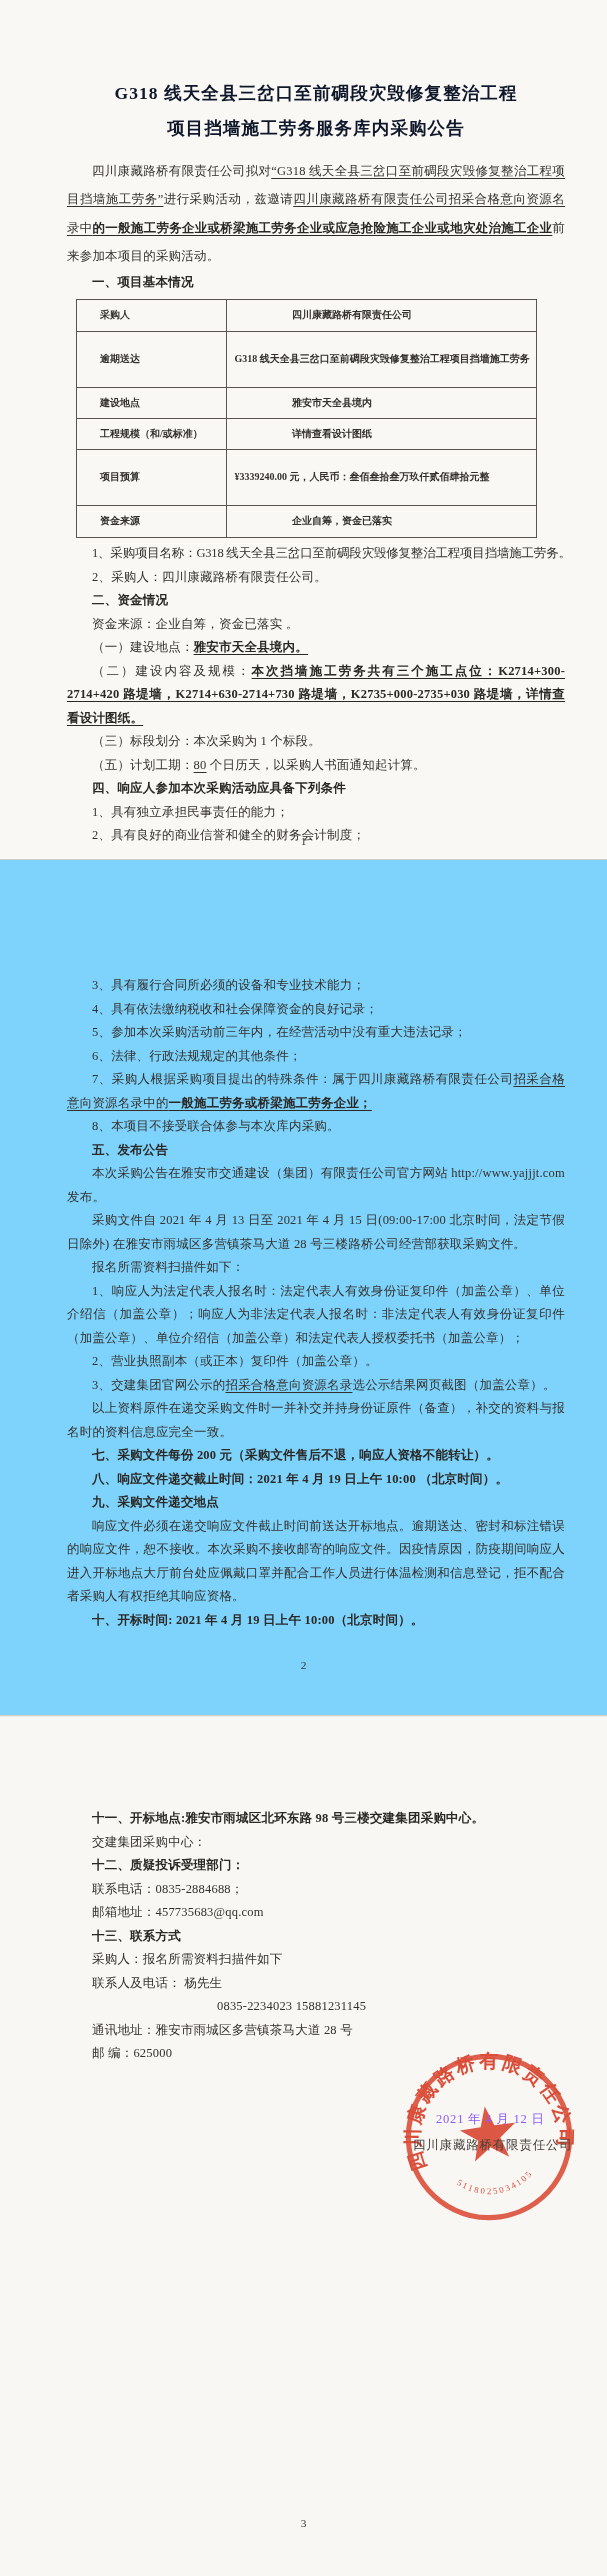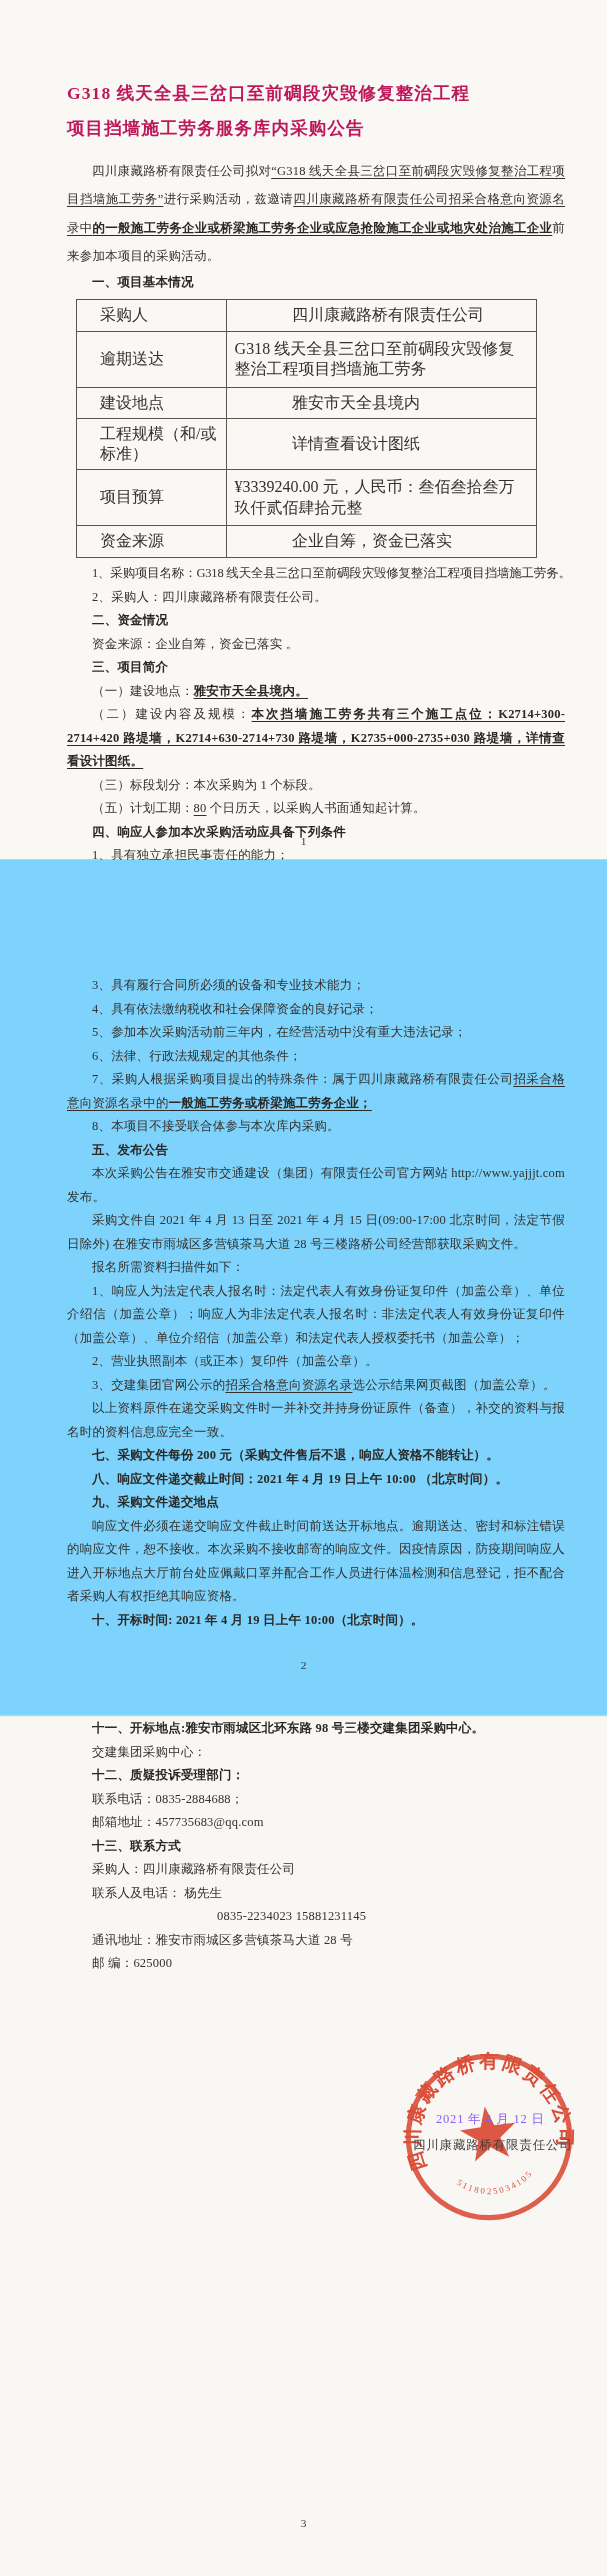--- a/index.html
+++ b/index.html
@@ -9,43 +9,43 @@
     font-family:"Liberation Serif","DejaVu Serif",serif;
     color:#33302c;
   }
   .page{
     position:absolute;left:0;width:607px;box-sizing:border-box;
     background:#f8f7f4;
     padding-left:67px;padding-right:42px;
   }
   .page-1{top:0;height:860px;padding-top:76px;background:#f9f8f5;border-bottom:0.8px solid #d2cec7;}
   .page-2{top:860px;height:856px;padding-top:114px;background:#7dd3fc;border-bottom:0.8px solid #d5d1ca;}
-  .page-3{top:1717px;height:859px;background:#f8f7f4;}
+  .page-3{top:1717px;height:859px;padding-top:90px;background:#f8f7f4;}
   .doc-title{
-    font-weight:bold;font-size:17.5px;line-height:35px;
-    letter-spacing:1.1px;color:#be185d;margin:0 0 10.6px 0;
+    text-align:center;font-weight:bold;font-size:17.5px;line-height:35px;
+    letter-spacing:1.1px;color:#0f172a;margin:0 0 10.6px 0;
   }
   p{margin:0;}
   .para{
     font-size:12.5px;line-height:23.5px;text-align:justify;
     letter-spacing:0.2px;color:#34312d;
   }
   .intro{line-height:28.5px;}
   .ind{text-indent:2em;}
   .b{font-weight:bold;color:#2b2926;margin-top:24px;}
   .u{text-decoration:underline;text-underline-offset:3px;text-decoration-thickness:0.8px;}
   .nowrap{white-space:nowrap;letter-spacing:-0.2px;}
   .heading{font-weight:bold;color:#2b2926;}
   table.info{
     border-collapse:collapse;margin:5.3px 0 4.6px 9px;width:461px;
     table-layout:fixed;
   }
   table.info td{
-    border:0.8px solid #5a564f;font-size:16px;line-height:20.5px;
-    padding:4.6px 6px;vertical-align:middle;color:#34312d;
+    border:0.8px solid #5a564f;font-size:10px;line-height:20.5px;
+    padding:4.6px 6px;vertical-align:middle;color:#34312d;font-weight:bold;
   }
   table.info td.lbl{width:120px;padding-left:23px;}
   table.info td.val-ind{padding-left:65px;}
   table.info td.val-flush{padding-left:7.6px;}
   .rowtall td{height:46px;}
   .rowstd td{height:21px;}
   .pagenum{
     position:absolute;left:0;width:100%;text-align:center;
     font-size:11.4px;color:#3a3833;
   }
@@ -114,21 +114,20 @@
       <td class="lbl">资金来源</td>
       <td class="val-ind">企业自筹，资金已落实</td>
     </tr>
   </tbody>
     </table>
 
   <p class="para ind nowrap">1、采购项目名称：G318 线天全县三岔口至前碉段灾毁修复整治工程项目挡墙施工劳务。</p>
   <p class="para ind">2、采购人：四川康藏路桥有限责任公司。</p>
   <p class="para ind heading">二、资金情况</p>
   <p class="para ind">资金来源：企业自筹，资金已落实 。</p>
-  <p class="para ind heading">三、项目简介</p>
   <p class="para ind"><span>（一）建设地点：</span><span class="u b">雅安市天全县境内。</span></p>
   <p class="para ind"><span>（二）建设内容及规模：</span><span class="u b">本次挡墙施工劳务共有三个施工点位：K2714+300-2714+420 路堤墙，K2714+630-2714+730 路堤墙，K2735+000-2735+030 路堤墙，详情查看设计图纸。</span></p>
   <p class="para ind">（三）标段划分：本次采购为 1 个标段。</p>
   <p class="para ind"><span>（五）计划工期：</span><span class="u">80</span><span> 个日历天，以采购人书面通知起计算。</span></p>
   <p class="para ind heading">四、响应人参加本次采购活动应具备下列条件</p>
   <p class="para ind">1、具有独立承担民事责任的能力；</p>
   <p class="para ind">2、具有良好的商业信誉和健全的财务会计制度；</p>
 
   <div class="pagenum pn1">1</div>
 </div>
@@ -157,21 +156,21 @@
   <div class="pagenum pn2">2</div>
 </div>
 
 <div class="page page-3">
   <p class="para ind heading">十一、开标地点:雅安市雨城区北环东路 98 号三楼交建集团采购中心。</p>
   <p class="para ind">交建集团采购中心：</p>
   <p class="para ind heading">十二、质疑投诉受理部门：</p>
   <p class="para ind">联系电话：0835-2884688；</p>
   <p class="para ind">邮箱地址：457735683@qq.com</p>
   <p class="para ind heading">十三、联系方式</p>
-  <p class="para ind">采购人：四川康藏路桥有限责任公司</p>
+  <p class="para ind">采购人：报名所需资料扫描件如下</p>
   <p class="para ind">联系人及电话： 杨先生</p>
   <p class="para ind contact-indent">0835-2234023   15881231145</p>
   <p class="para ind">通讯地址：雅安市雨城区多营镇茶马大道 28 号</p>
   <p class="para ind">邮 编：625000</p>
 
   <div class="pagenum pn3">3</div>
 </div>
 
 <div class="stamp-wrap">
   <svg class="stamp" viewBox="0 0 240 240">

